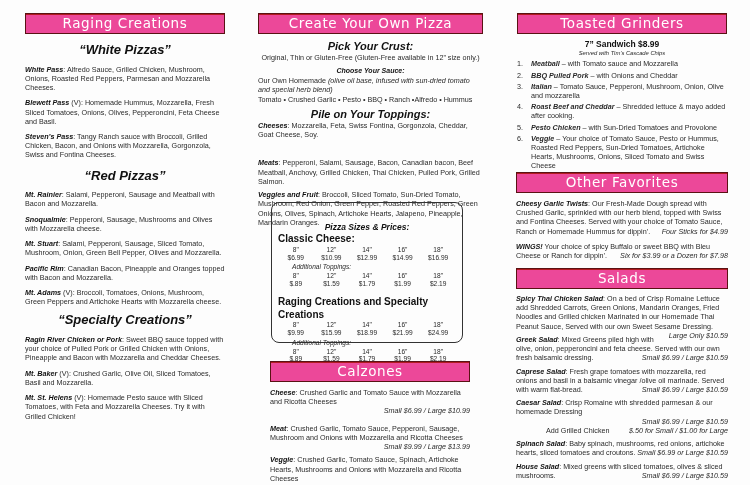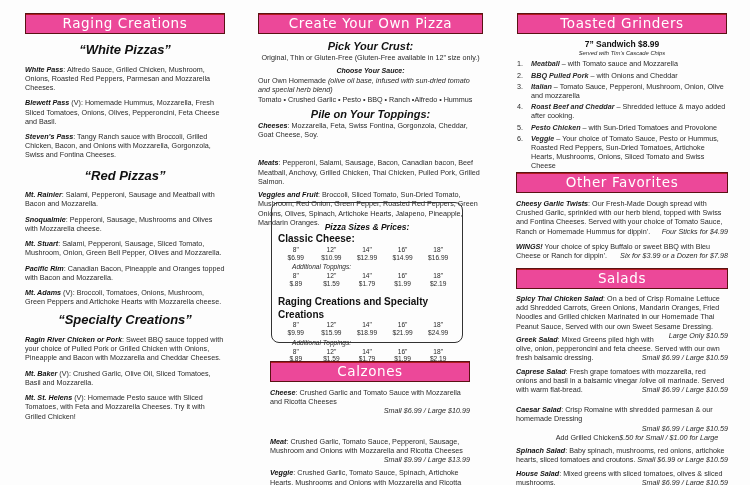--- a/index.html
+++ b/index.html
@@ -164,21 +164,21 @@
         <span>$1.59</span>
         <span>$1.79</span>
         <span>$1.99</span>
         <span>$2.19</span>
     </div>
   </div>
 
   <div class="col col2" style="top:361px; left:270px; width:200px;">
     <div class="banner">Calzones</div>
     <div style="margin-top:6px;">
-      <div class="item" style="margin-bottom:21px;"><b>Cheese</b><span>: Crushed Garlic and Tomato Sauce with Mozzarella and Ricotta Cheeses</span><span class="price">Small $6.99 / Large $10.99</span></div>
+      <div class="item" style="margin-bottom:8px;"><b>Cheese</b><span>: Crushed Garlic and Tomato Sauce with Mozzarella and Ricotta Cheeses</span><span class="price">Small $6.99 / Large $10.99</span></div>
       <div class="item" style="margin-bottom:4px;"><b>Meat</b><span>: Crushed Garlic, Tomato Sauce, Pepperoni, Sausage, Mushroom and Onions with Mozzarella and Ricotta Cheeses</span><span class="price">Small $9.99 / Large $13.99</span></div>
       <div class="item" style="margin-bottom:4px;"><b>Veggie</b><span>: Crushed Garlic, Tomato Sauce, Spinach, Artichoke Hearts, Mushrooms and Onions with Mozzarella and Ricotta Cheeses</span><span class="price">Small $9.99 / Large $13.99</span></div>
     </div>
   </div>
 
   <div class="col col3" style="top:13px;">
     <div class="banner">Toasted Grinders</div>
     <div class="center" style="margin-top:5px;font-weight:bold;font-size:8.5px;color:#111;">7” Sandwich $8.99</div>
     <div class="center i" style="font-size:5.8px;margin-bottom:2px;">Served with Tim’s Cascade Chips</div>
     <ol class="grinders">
@@ -197,23 +197,23 @@
       <div class="item"><b>Cheesy Garlic Twists</b><span>: Our Fresh-Made Dough spread with Crushed Garlic, sprinkled with our herb blend, topped with Swiss and Fontina Cheeses. Served with your choice of Tomato Sauce, Ranch or Homemade Hummus for dippin’.</span><span class="price-inline">Four Sticks for $4.99</span></div>
       <div class="item"><b>WINGS!</b><span> Your choice of spicy Buffalo or sweet BBQ with Bleu Cheese or Ranch for dippin’.</span><span class="price-inline">Six for $3.99 or a Dozen for $7.98</span></div>
     </div>
   </div>
 
   <div class="col col3" style="top:268px;left:516px;width:212px;">
     <div class="banner">Salads</div>
     <div style="margin-top:5px;">
       <div class="item" style="margin-bottom:4px;"><b>Spicy Thai Chicken Salad</b><span>: On a bed of Crisp Romaine Lettuce add Shredded Carrots, Green Onions, Mandarin Oranges, Fried Noodles and Grilled chicken Marinated in our Homemade Thai Peanut Sauce, Served with our own Sweet Sesame Dressing.</span><span class="price-inline">Large Only $10.59</span></div>
       <div class="item" style="margin-bottom:4px;"><b>Greek Salad</b><span>: Mixed Greens piled high with olive, onion, pepperoncini and feta cheese. Served with our own fresh balsamic dressing.</span><span class="price-inline">Small $6.99 / Large $10.59</span></div>
-      <div class="item" style="margin-bottom:11px;"><b>Caprese Salad</b><span>: Fresh grape tomatoes with mozzarella, red onions and basil in a balsamic vinegar /olive oil marinade. Served with warm flat-bread.</span><span class="price-inline">Small $6.99 / Large $10.59</span></div>
+      <div class="item" style="margin-bottom:4px;"><b>Caprese Salad</b><span>: Fresh grape tomatoes with mozzarella, red onions and basil in a balsamic vinegar /olive oil marinade. Served with warm flat-bread.</span><span class="price-inline">Small $6.99 / Large $10.59</span></div>
       <div class="item" style="margin-bottom:4px;"><b>Caesar Salad</b><span>: Crisp Romaine with shredded parmesan &amp; our homemade Dressing</span><span class="price">Small $6.99 / Large $10.59</span>
-        <div style="display:flex;justify-content:center;padding-left:30px;">
+        <div style="display:flex;justify-content:space-between;padding-left:30px;">
             <span>Add Grilled Chicken</span>
             <span class="i">$.50 for Small / $1.00 for Large</span>
           </div>
       </div>
       <div class="item" style="margin-bottom:4px;"><b>Spinach Salad</b><span>: Baby spinach, mushrooms, red onions, artichoke hearts, sliced tomatoes and croutons.</span><span class="price-inline">Small $6.99 or Large $10.59</span></div>
       <div class="item" style="margin-bottom:4px;"><b>House Salad</b><span>: Mixed greens with sliced tomatoes, olives &amp; sliced mushrooms.</span><span class="price-inline">Small $6.99 / Large $10.59</span></div>
     </div>
   </div>
 
 </div>

